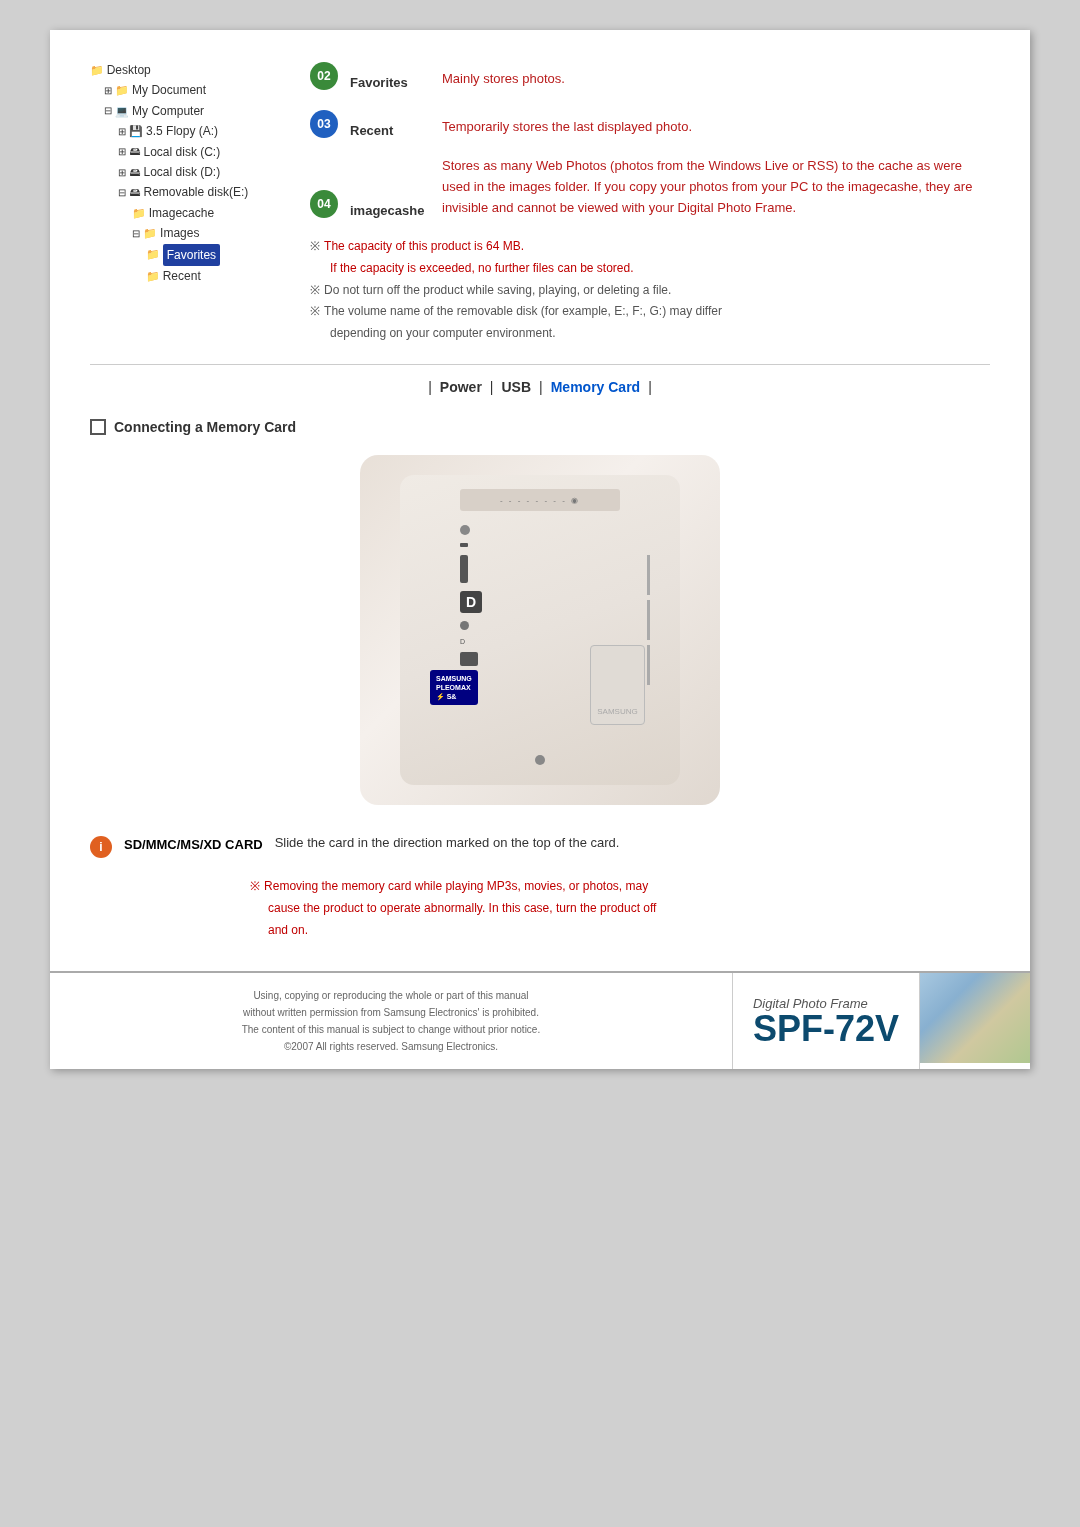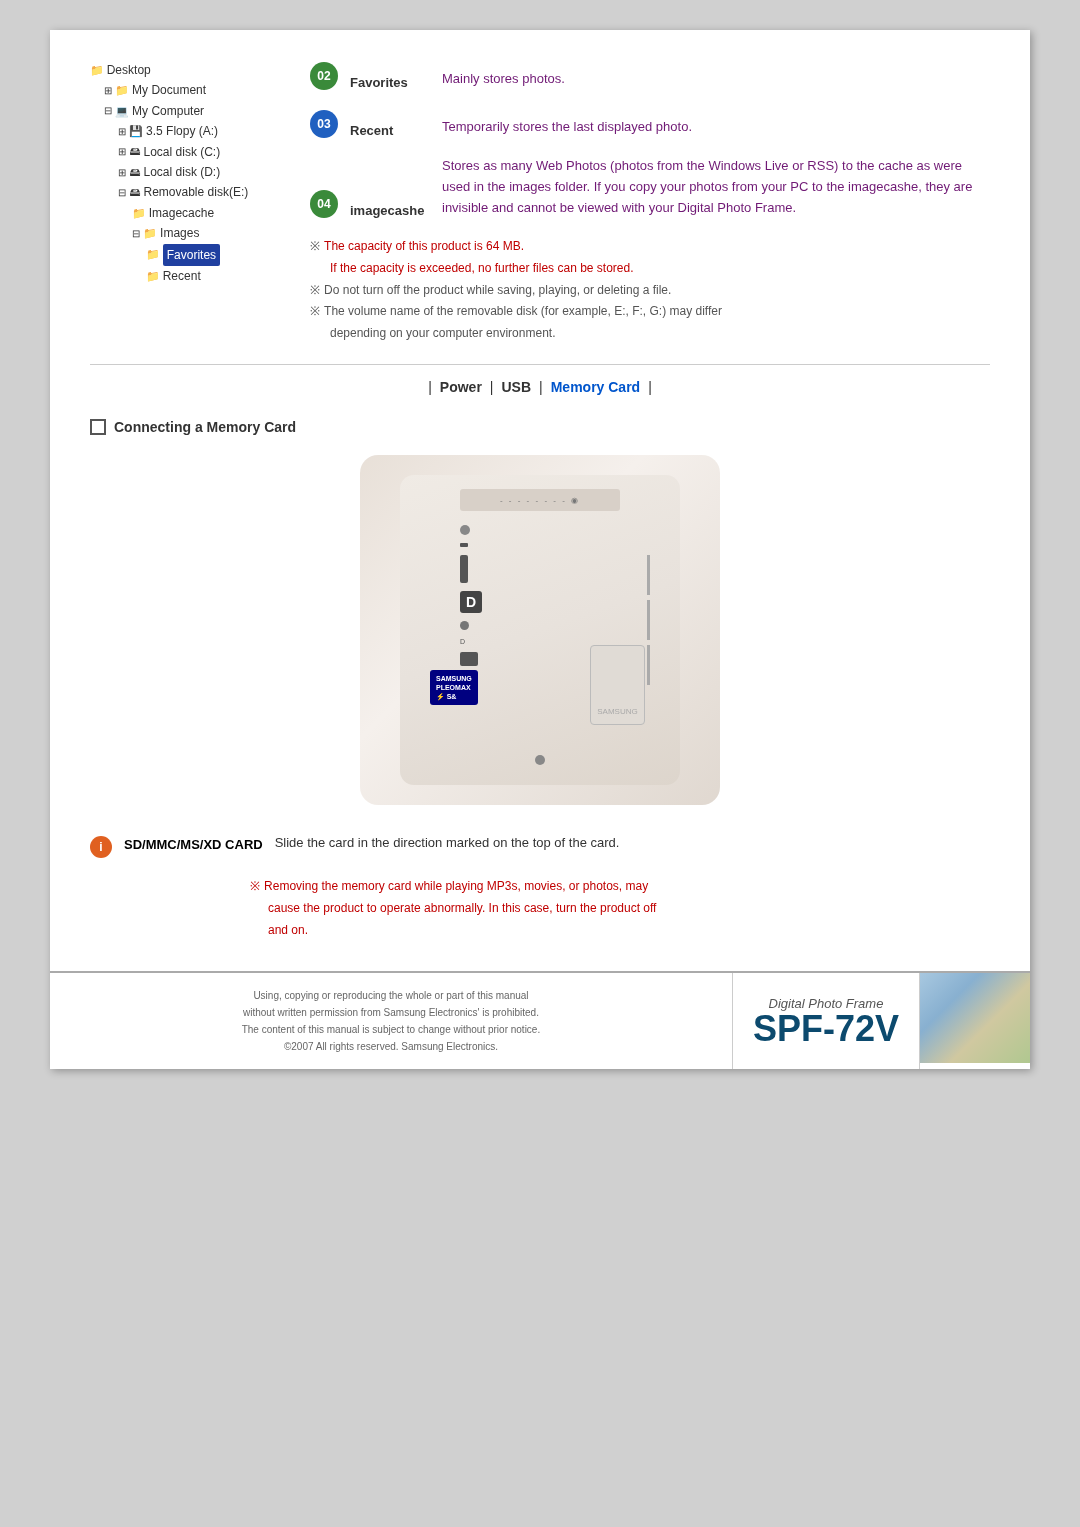--- a/index.html
+++ b/index.html
@@ -71,21 +71,21 @@
     .badge-green { background: #3a8a3a; }
     .badge-blue { background: #2060c0; }
     .info-term {
       font-weight: bold;
       min-width: 80px;
       font-size: 13px;
       margin-top: 4px;
     }
     .info-desc {
       font-size: 13px;
-      color: #701a75;
+      color: #b91c1c;
       line-height: 1.6;
     }
     .notes-section {
       margin-top: 10px;
       font-size: 12px;
       color: #555;
       line-height: 1.8;
     }
     .note-line {
       display: flex;
@@ -333,21 +333,21 @@
       font-size: 10px;
       color: #666;
       text-align: center;
       line-height: 1.7;
       border-right: 1px solid #ccc;
     }
     .footer-center {
       padding: 10px 20px;
       display: flex;
       flex-direction: column;
-      align-items: center;
+      align-items: flex-start;
       justify-content: center;
       gap: 0;
       border-right: 1px solid #ccc;
     }
     .footer-brand {
       font-size: 13px;
       color: #555;
       font-style: italic;
     }
     .footer-model {

